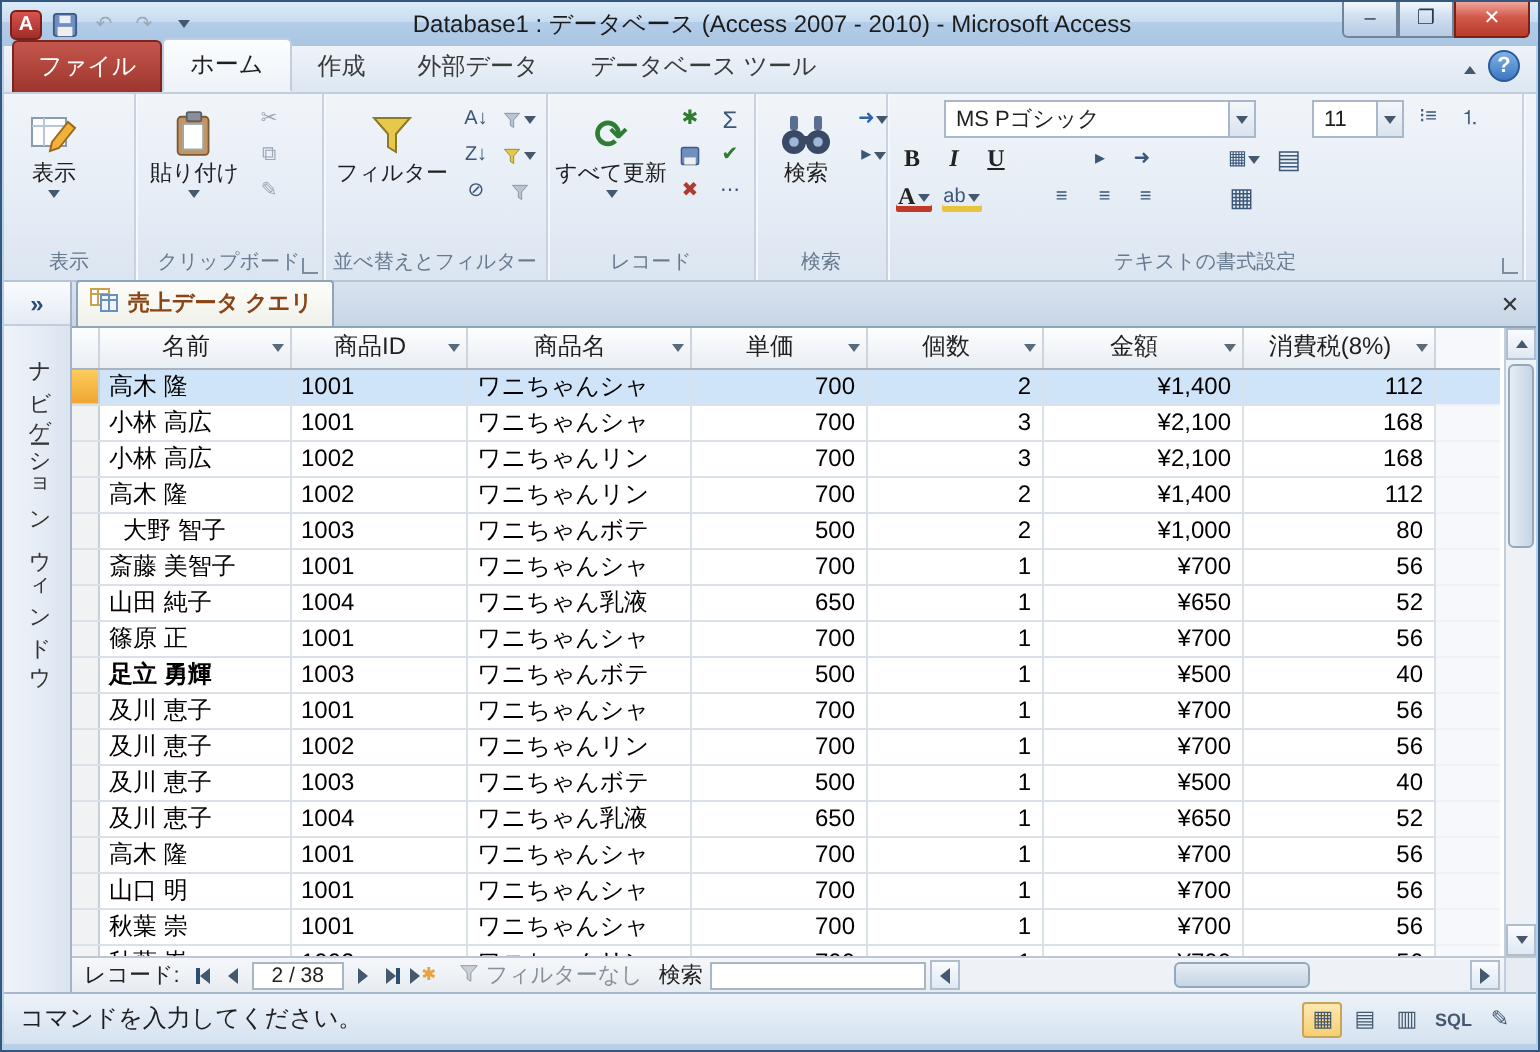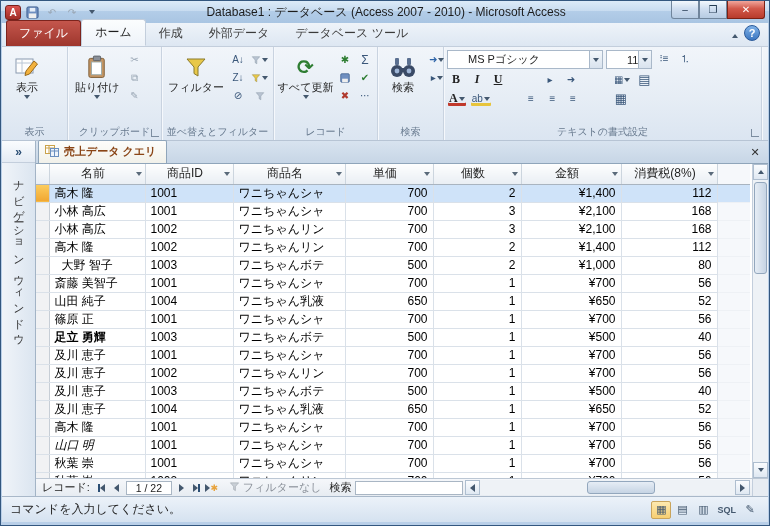--- a/index.html
+++ b/index.html
@@ -65,21 +65,21 @@
   .bigbtn .tri { margin-top:1px; }
   .scol { display:flex; flex-direction:column; gap:1px; padding-top:1px; }
   .srow { display:flex; gap:1px; }
   .sb { min-width:18px; height:17px; display:flex; align-items:center; justify-content:center;
     font-size:10px; color:#3a577a; border:1px solid transparent; border-radius:2px; gap:1px; padding:0 1px; }
   .sb.dim { color:#9aa7b5; }
   .glyph-green { color:#2e7d32; font-weight:bold; }
   .glyph-red { color:#b03a2e; }
 
   .combo { display:flex; align-items:center; background:#fff; border:1px solid #a9b8c9;
-    height:19px; font-size:11px; color:#222; padding-left:20px; }
+    height:19px; font-size:11px; color:#222; padding-left:5px;margin-left:25px; }
   .combo .carrow { margin-left:auto; width:13px; height:100%;
     background:linear-gradient(#f3f7fb,#d9e3ee); border-left:1px solid #a9b8c9;
     display:flex; align-items:center; justify-content:center; }
   .fmt-letter { font-weight:bold; font-size:12px; color:#222; font-family:"Liberation Serif",serif; }
   .redbar { box-shadow:inset 0 -3px 0 #c0392b; }
   .yellowbar { box-shadow:inset 0 -3px 0 #e7c43c; }
 
   
   .workspace { position:absolute; left:1px; right:1px; top:140px; bottom:29px; background:#d7e2ee; }
   .navpane { position:absolute; left:0; top:0; bottom:0; width:34px;
@@ -599,21 +599,21 @@
                 <td style="text-align: left;">1001</td>
                 <td style="text-align: left;">ワニちゃんシャ</td>
                 <td style="text-align: right;">700</td>
                 <td style="text-align: right;">1</td>
                 <td style="text-align: right;">¥700</td>
                 <td style="text-align: right;">56</td>
                 <td class="fillcell"></td>
               </tr>
               <tr>
                 <td class="rowsel"></td>
-                <td style="text-align: left; font-style: italic;">山口 明</td>
+                <td style="text-align: left;">山口 明</td>
                 <td style="text-align: left;">1001</td>
                 <td style="text-align: left;">ワニちゃんシャ</td>
                 <td style="text-align: right;">700</td>
                 <td style="text-align: right;">1</td>
                 <td style="text-align: right;">¥700</td>
                 <td style="text-align: right;">56</td>
                 <td class="fillcell"></td>
               </tr>
               <tr>
                 <td class="rowsel"></td>
@@ -655,21 +655,21 @@
 
       <div class="recnav">
         <span class="rlabel">レコード:</span>
         <span class="navbtn">
             <span class="vbar"></span>
             <span class="tri-l"></span>
           </span>
         <span class="navbtn">
             <span class="tri-l"></span>
           </span>
-        <span class="recbox">1 / 22</span>
+        <span class="recbox">2 / 38</span>
         <span class="navbtn">
             <span class="tri-r"></span>
           </span>
         <span class="navbtn">
             <span class="tri-r"></span>
             <span class="vbar"></span>
           </span>
         <span class="navbtn">
             <span class="tri-r"></span>
             <span class="newstar">✱</span>

